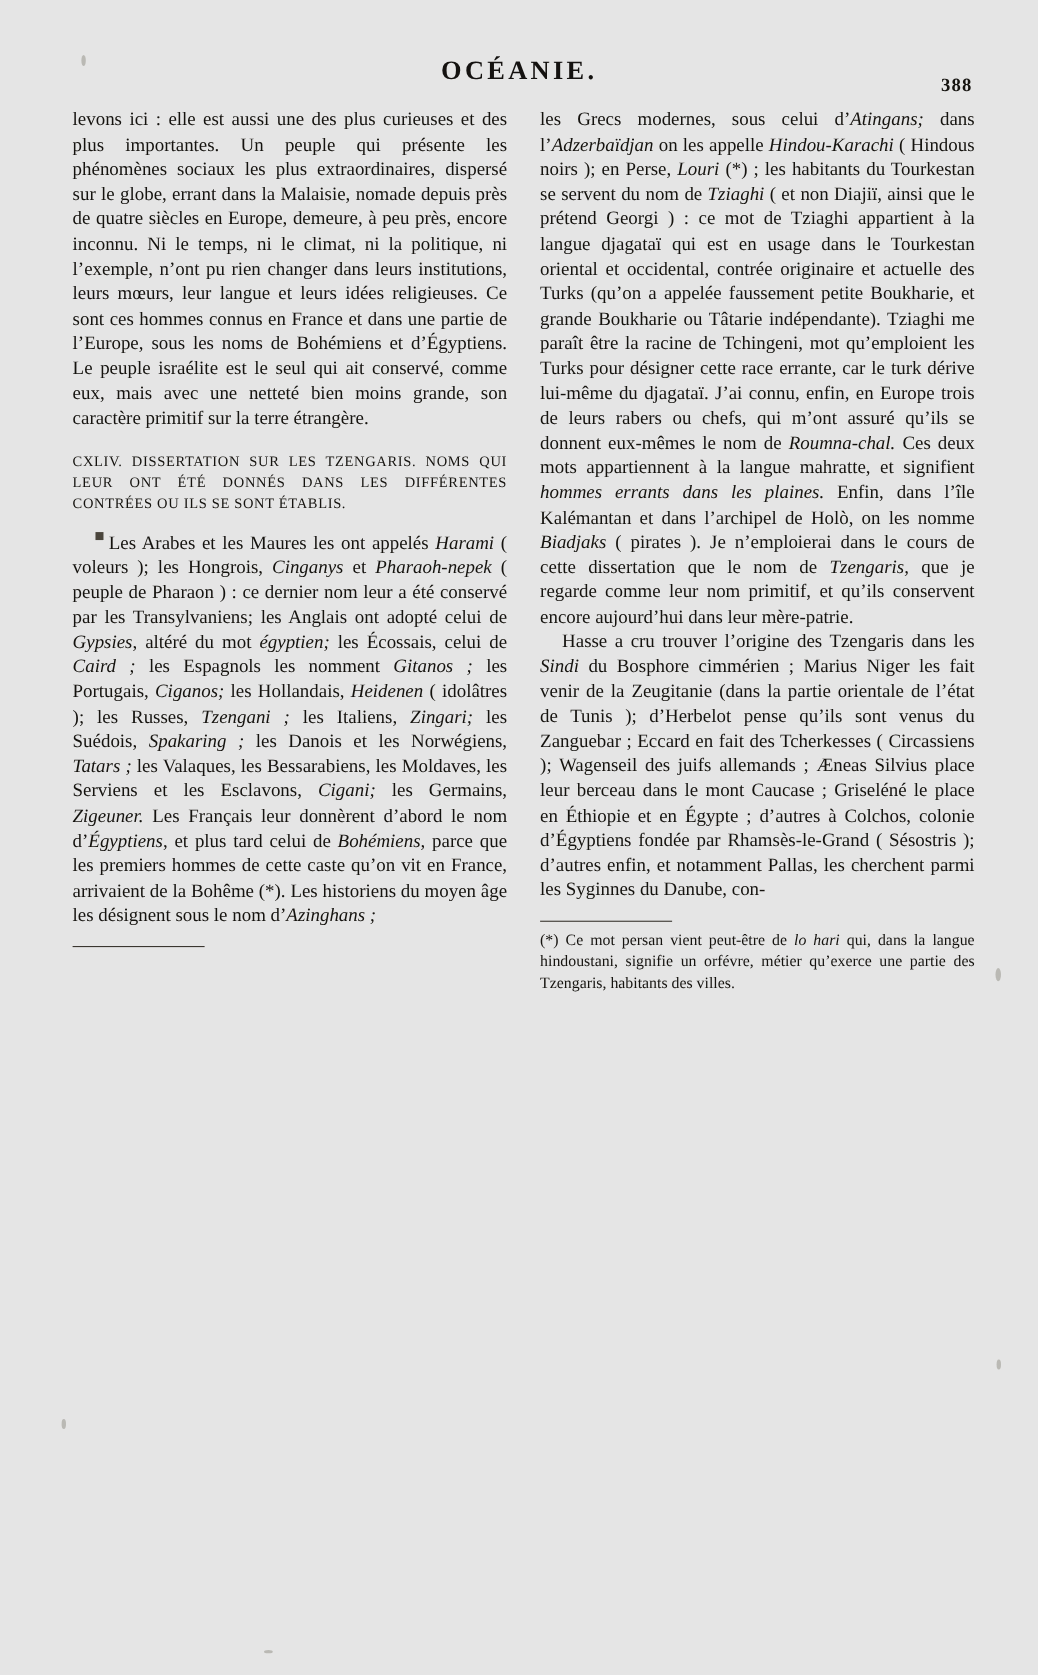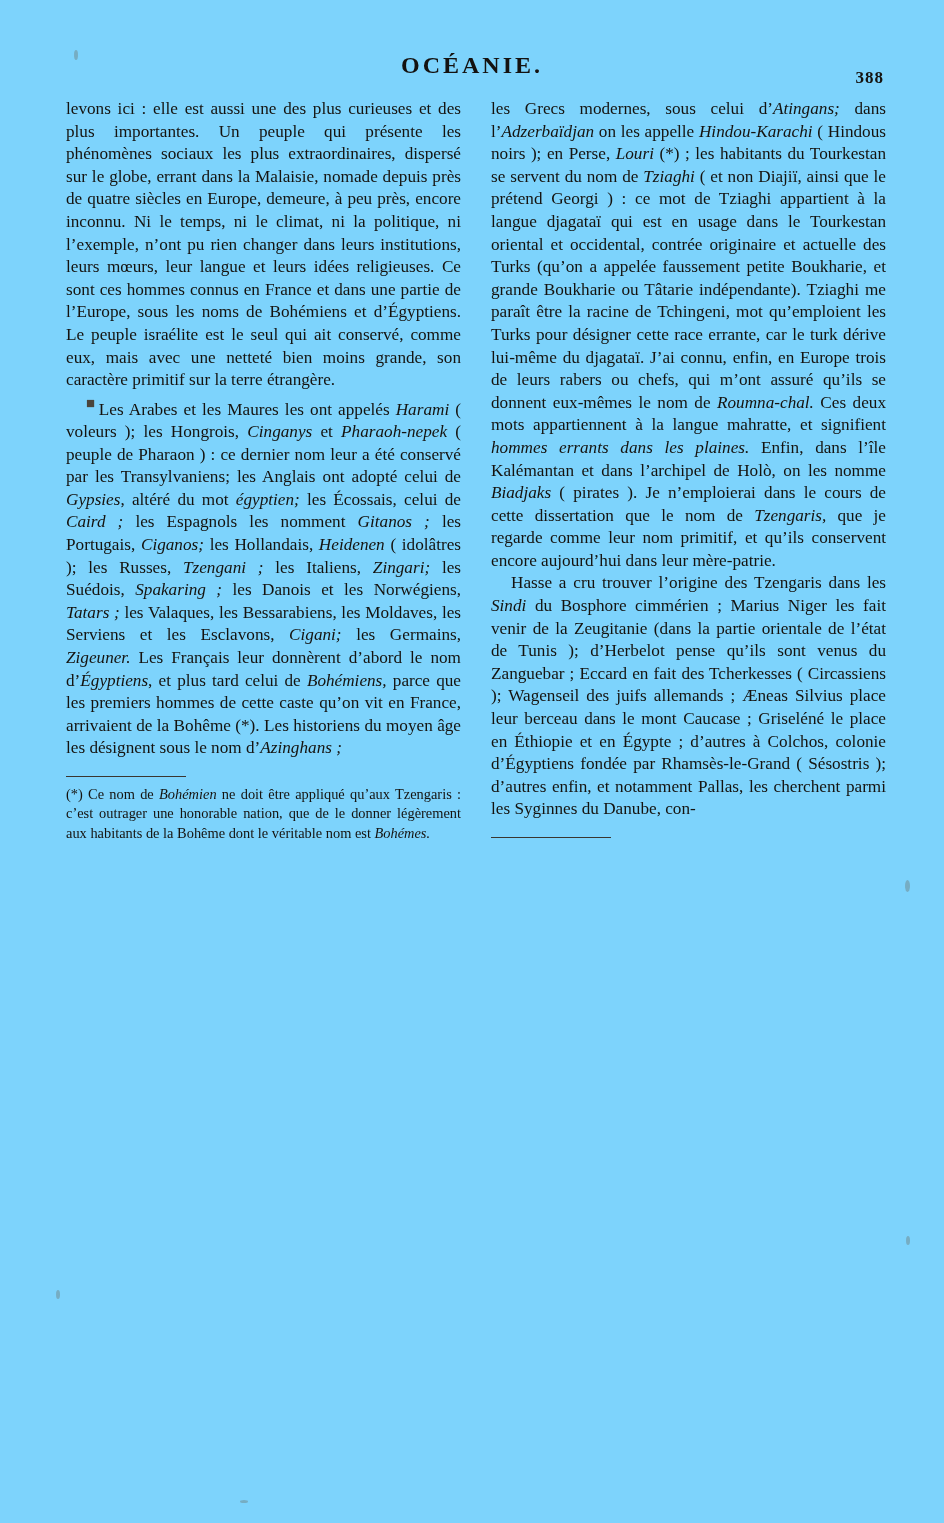--- a/index.html
+++ b/index.html
@@ -13,21 +13,21 @@
     position: relative;
     font-family: "Liberation Serif", serif;
     color: #15130f;
     overflow: hidden;
   }
   .page {
     position: absolute;
     left: 0; top: 0;
     width: 944px;
     height: 1523px;
-    background: #7dd3fc;
+    background: #e5e5e5;
   }
   .header {
     position: absolute;
     left: 0;
     top: 52px;
     width: 944px;
     text-align: center;
   }
   .header-title {
     font-family: "Liberation Serif", serif;
@@ -135,39 +135,42 @@
     <span class="header-title">OCÉANIE.</span>
   </div>
   <div class="folio">388</div>
 
   <div class="columns">
 
     <div class="col col-left">
 
       <p class="body">levons ici : elle est aussi une des plus curieuses et des plus importantes. Un peuple qui présente les phénomènes sociaux les plus extraordinaires, dispersé sur le globe, errant dans la Malaisie, nomade depuis près de quatre siècles en Europe, demeure, à peu près, encore inconnu. Ni le temps, ni le climat, ni la politique, ni l’exemple, n’ont pu rien changer dans leurs institutions, leurs mœurs, leur langue et leurs idées religieuses. Ce sont ces hommes connus en France et dans une partie de l’Europe, sous les noms de Bohémiens et d’Égyptiens. Le peuple israélite est le seul qui ait conservé, comme eux, mais avec une netteté bien moins grande, son caractère primitif sur la terre étrangère.</p>
 
+      <div class="sec-head">
+        <span>CXLIV. DISSERTATION SUR LES TZENGARIS. NOMS QUI LEUR ONT ÉTÉ DONNÉS DANS LES DIFFÉRENTES CONTRÉES OU ILS SE SONT ÉTABLIS.</span>
+      </div>
 
       <p class="body indent">
         <span class="orn">■</span><span>Les Arabes et les Maures les ont appelés </span><i>Harami</i><span> ( voleurs ); les Hongrois, </span><i>Cinganys</i><span> et </span><i>Pharaoh-nepek</i><span> ( peuple de Pharaon ) : ce dernier nom leur a été conservé par les Transylvaniens; les Anglais ont adopté celui de </span><i>Gypsies</i><span>, altéré du mot </span><i>égyptien;</i><span> les Écossais, celui de </span><i>Caird ;</i><span> les Espagnols les nomment </span><i>Gitanos ;</i><span> les Portugais, </span><i>Ciganos;</i><span> les Hollandais, </span><i>Heidenen</i><span> ( idolâtres ); les Russes, </span><i>Tzengani ;</i><span> les Italiens, </span><i>Zingari;</i><span> les Suédois, </span><i>Spakaring ;</i><span> les Danois et les Norwégiens, </span><i>Tatars ;</i><span> les Valaques, les Bessarabiens, les Moldaves, les Serviens et les Esclavons, </span><i>Cigani;</i><span> les Germains, </span><i>Zigeuner.</i><span> Les Français leur donnèrent d’abord le nom d’</span><i>Égyptiens</i><span>, et plus tard celui de </span><i>Bohémiens,</i><span> parce que les premiers hommes de cette caste qu’on vit en France, arrivaient de la Bohême (*). Les historiens du moyen âge les désignent sous le nom d’</span><i>Azinghans ;</i>
       </p>
 
       <div class="footnote-rule"></div>
-      <p class="footnote">
-        <span class="fn-indent">(*)</span><span> Ce nom de </span><i>Bohémien</i><span> ne doit être appliqué qu’aux Tzengaris : c’est outrager une honorable nation, que de le donner légèrement aux habitants de la Bohême dont le véritable nom est </span><i>Bohémes.</i>
-      </p>
     </div>
 
     <div class="col col-right">
 
       <p class="body">
         <span>les Grecs modernes, sous celui d’</span><i>Atingans;</i><span> dans l’</span><i>Adzerbaïdjan</i><span> on les appelle </span><i>Hindou-Karachi</i><span> ( Hindous noirs ); en Perse, </span><i>Louri</i><span> (*) ; les habitants du Tourkestan se servent du nom de </span><i>Tziaghi</i><span> ( et non Diajiï, ainsi que le prétend Georgi ) : ce mot de Tziaghi appartient à la langue djagataï qui est en usage dans le Tourkestan oriental et occidental, contrée originaire et actuelle des Turks (qu’on a appelée faussement petite Boukharie, et grande Boukharie ou Tâtarie indépendante). Tziaghi me paraît être la racine de Tchingeni, mot qu’emploient les Turks pour désigner cette race errante, car le turk dérive lui-même du djagataï. J’ai connu, enfin, en Europe trois de leurs rabers ou chefs, qui m’ont assuré qu’ils se donnent eux-mêmes le nom de </span><i>Roumna-chal.</i><span> Ces deux mots appartiennent à la langue mahratte, et signifient </span><i>hommes errants dans les plaines.</i><span> Enfin, dans l’île Kalémantan et dans l’archipel de Holò, on les nomme </span><i>Biadjaks</i><span> ( pirates ). Je n’emploierai dans le cours de cette dissertation que le nom de </span><i>Tzengaris,</i><span> que je regarde comme leur nom primitif, et qu’ils conservent encore aujourd’hui dans leur mère-patrie.</span>
       </p>
 
 
       <p class="body indent">
         <span>Hasse a cru trouver l’origine des Tzengaris dans les </span><i>Sindi</i><span> du Bosphore cimmérien ; Marius Niger les fait venir de la Zeugitanie (dans la partie orientale de l’état de Tunis ); d’Herbelot pense qu’ils sont venus du Zanguebar ; Eccard en fait des Tcherkesses ( Circassiens ); Wagenseil des juifs allemands ; Æneas Silvius place leur berceau dans le mont Caucase ; Griseléné le place en Éthiopie et en Égypte ; d’autres à Colchos, colonie d’Égyptiens fondée par Rhamsès-le-Grand ( Sésostris ); d’autres enfin, et notamment Pallas, les cherchent parmi les Syginnes du Danube, con-</span>
       </p>
 
       <div class="footnote-rule"></div>
+      <p class="footnote">
+        <span class="fn-indent">(*)</span><span> Ce mot persan vient peut-être de </span><i>lo hari</i><span> qui, dans la langue hindoustani, signifie un orfévre, métier qu’exerce une partie des Tzengaris, habitants des villes.</span>
+      </p>
     </div>
 
   </div>
 </div>
 
 </body></html>

